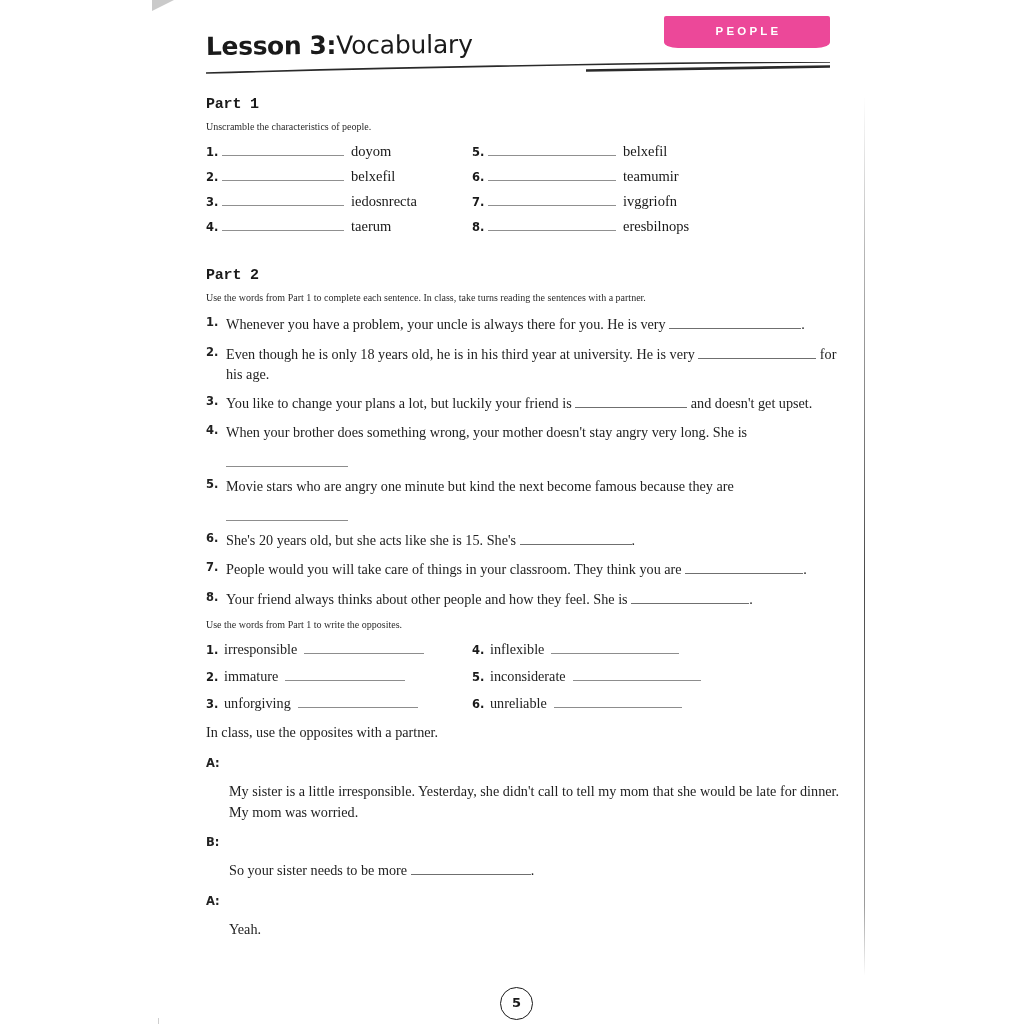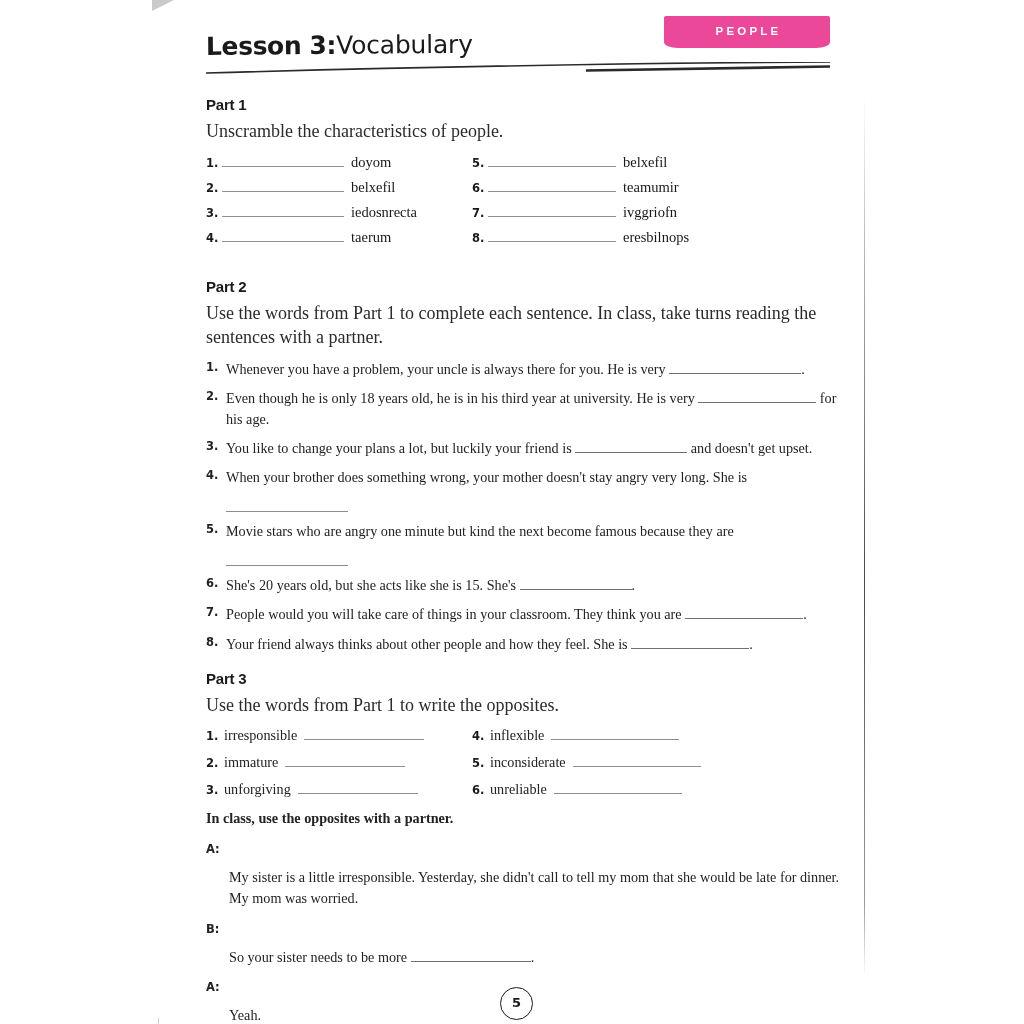--- a/index.html
+++ b/index.html
@@ -96,28 +96,28 @@
   .title-rule svg { display: block; }
 
   
   .content {
     position: absolute;
     left: 206px;
     top: 96px;
     width: 640px;
   }
   .part-head {
-    font-family: Liberation Sans, sans-serif;
+    font-family: Liberation Mono, monospace;
     font-weight: 700;
     font-size: 15px;
     letter-spacing: -0.2px;
     margin: 0 0 7px 0;
   }
   .instr {
-    font-size: 18px;
+    font-size: 10px;
     line-height: 1.32;
     margin: 0 0 10px 0;
     color: #2b2b2b;
   }
 
   
   .scramble {
     display: grid;
     grid-template-columns: 258px 1fr;
     column-gap: 8px;
@@ -214,21 +214,20 @@
     border-bottom: 1px solid #8d8d8d;
     height: 11px;
     width: 120px;
   }
   .col-b .opp-blank { width: 128px; }
 
   .inclass {
     font-size: 14.2px;
     margin: 2px 0 12px 0;
     color: #222;
-    font-weight: bold;
   }
 
   
   .dialogue { margin-top: 2px; }
   .dia-row {
     display: flex;
     margin-bottom: 10px;
     font-size: 14.2px;
     line-height: 1.45;
     color: #222;
@@ -362,21 +361,20 @@
         <span>She's 20 years old, but she acts like she is 15. She's </span><span class="inline-blank" style="width:112px"></span><span>.</span>
       </li>
       <li>
         <span>People would you will take care of things in your classroom. They think you are </span><span class="inline-blank" style="width:118px"></span><span>.</span>
       </li>
       <li>
         <span>Your friend always thinks about other people and how they feel. She is </span><span class="inline-blank" style="width:118px"></span><span>.</span>
       </li>
     </ol>
 
-    <div class="part-head sp-3">Part 3</div>
     <p class="instr">Use the words from Part 1 to write the opposites.</p>
 
     <div class="opposites">
       <div class="opp-item col-a">
         <span class="opp-num">1.</span>
         <span class="opp-word">irresponsible</span>
         <span class="opp-blank"></span>
       </div>
       <div class="opp-item col-b">
         <span class="opp-num">4.</span>

